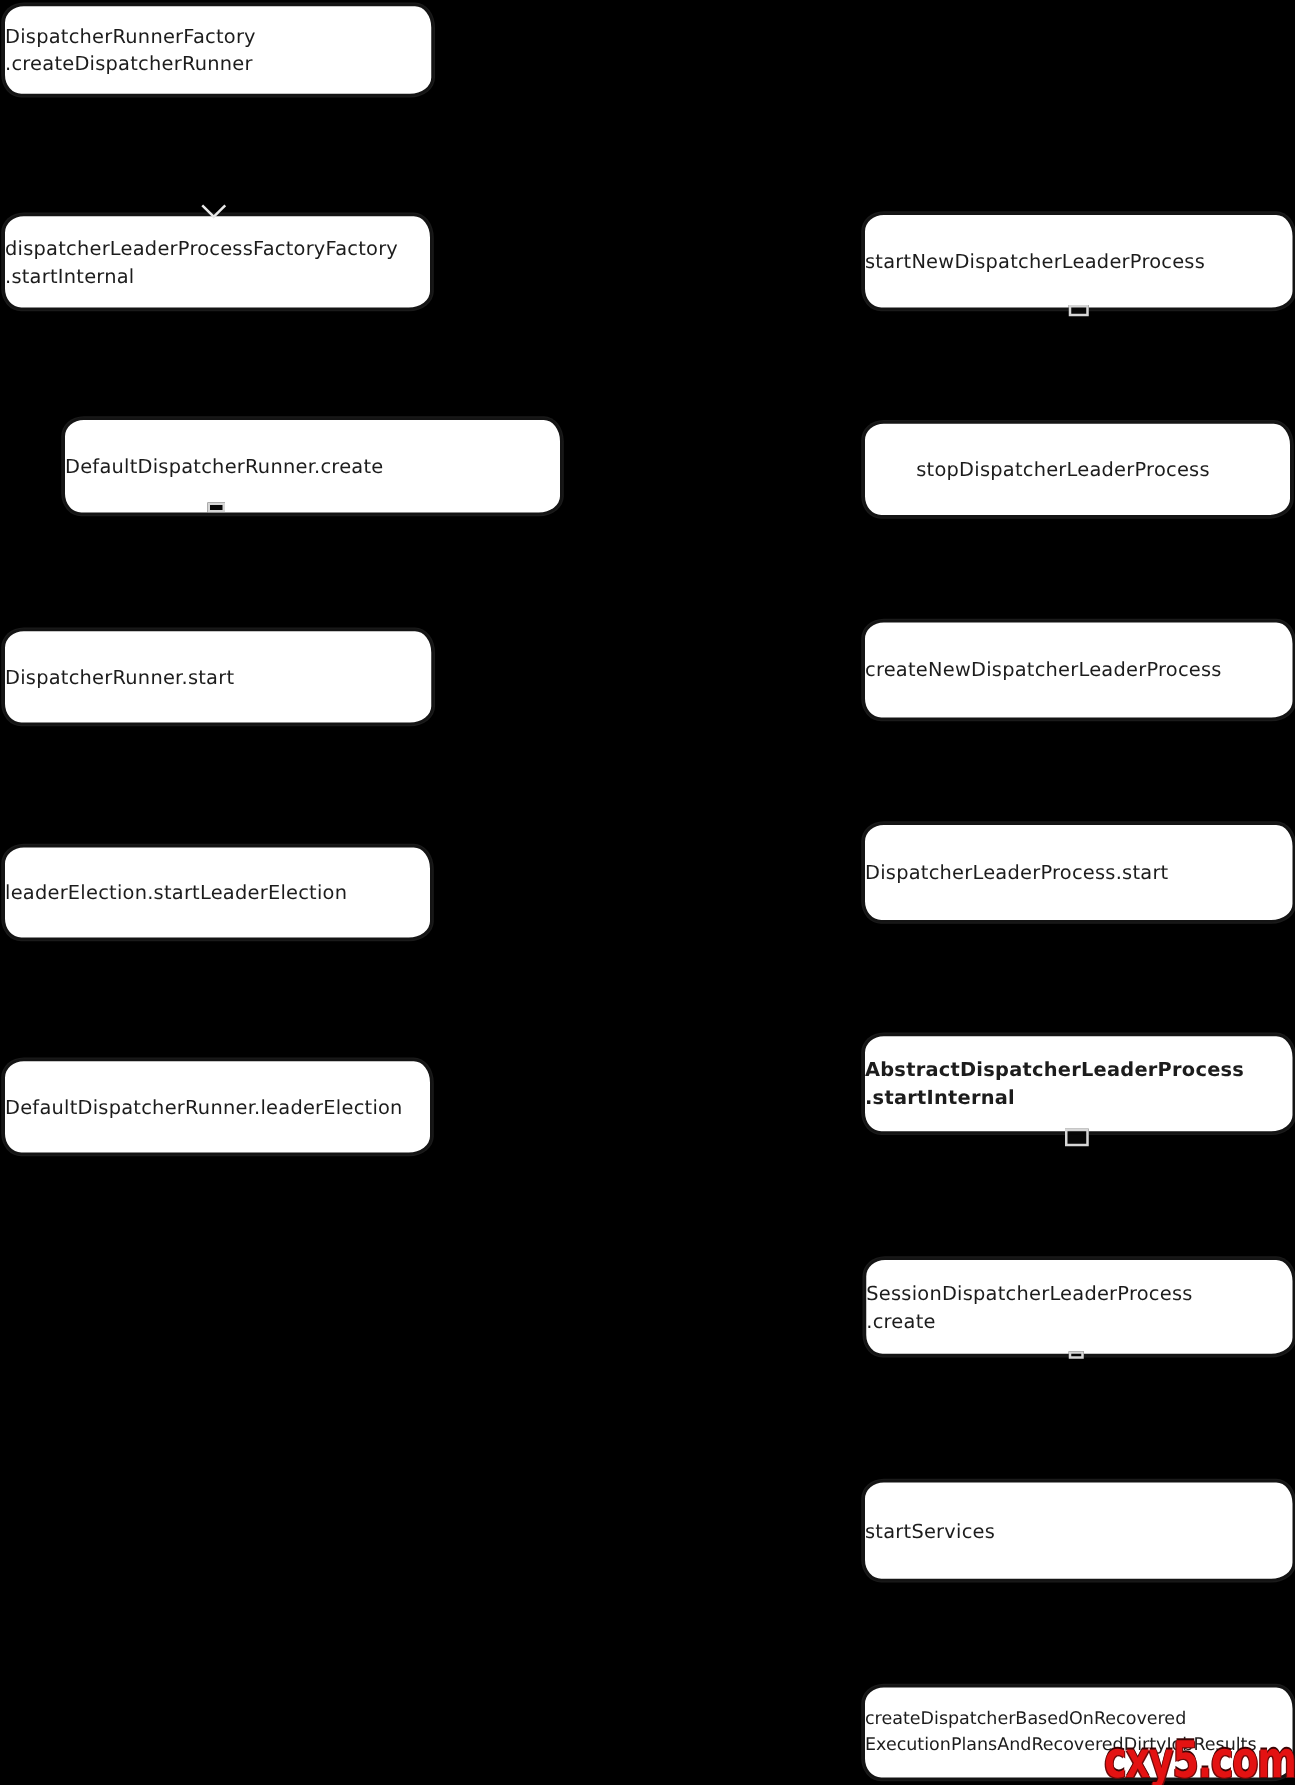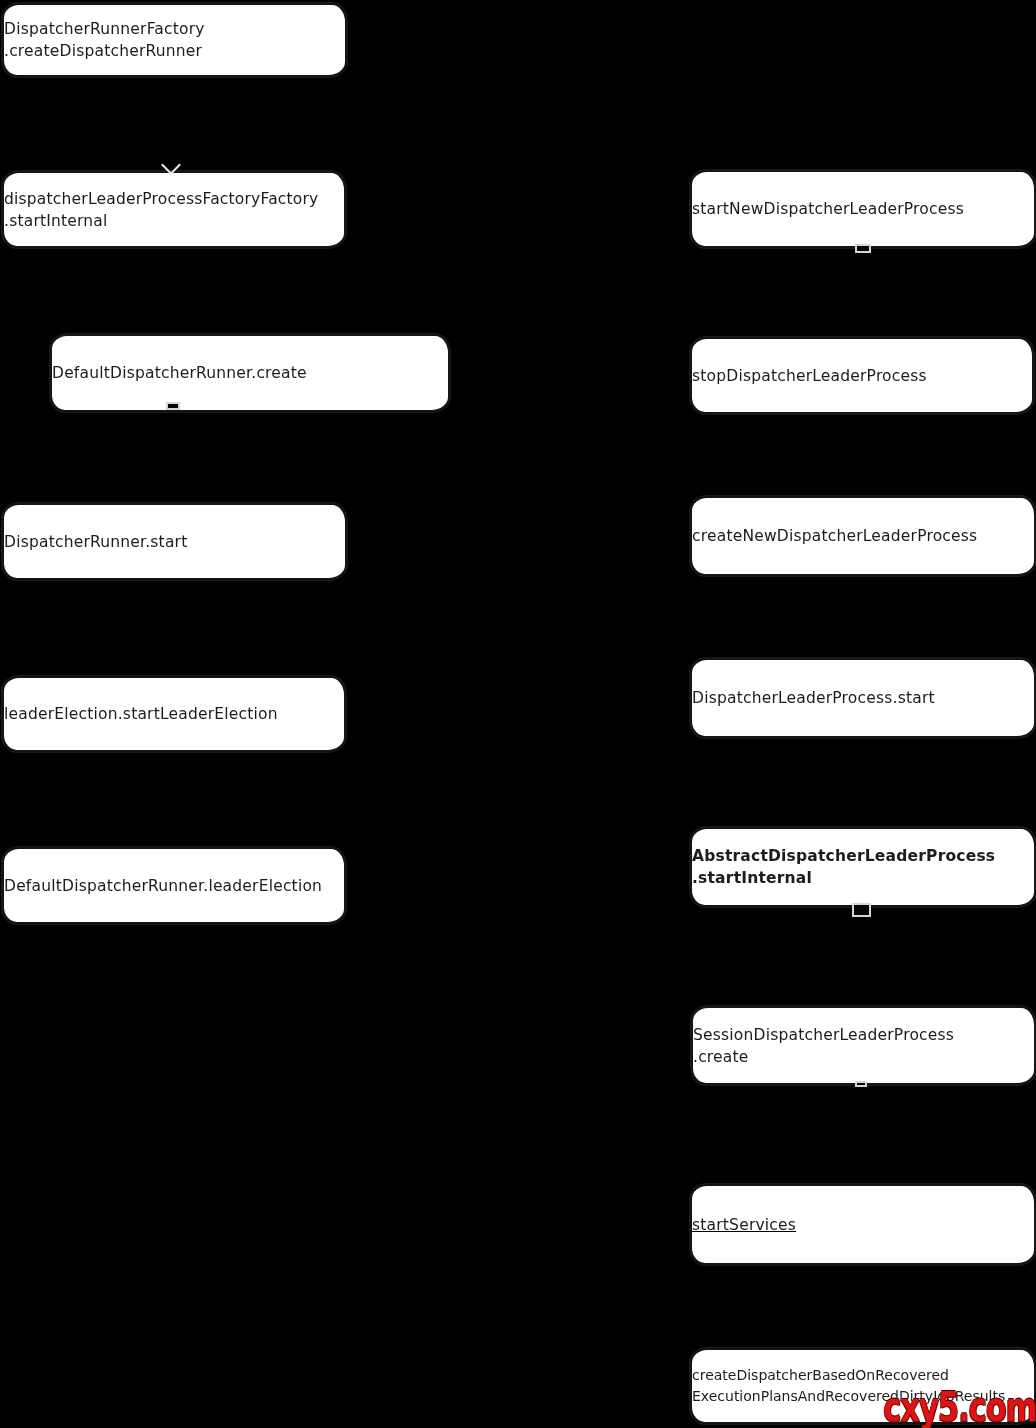--- a/index.html
+++ b/index.html
@@ -89,21 +89,21 @@
   </div>
 
   <div class="node" style="left:2px;top:847px;width:344px;height:77px;">
     <span class="node-label">DefaultDispatcherRunner.leaderElection</span>
   </div>
 
   <div class="node" style="left:690px;top:170px;width:346px;height:78px;">
     <span class="node-label">startNewDispatcherLeaderProcess</span>
   </div>
 
-  <div class="node" style="left:690px;top:337px;width:344px;height:77px;">
+  <div class="node" style="left:690px;top:337px;width:344px;height:77px;padding-left:41px;">
     <span class="node-label">stopDispatcherLeaderProcess</span>
   </div>
 
   <div class="node" style="left:690px;top:496px;width:346px;height:80px;">
     <span class="node-label">createNewDispatcherLeaderProcess</span>
   </div>
 
   <div class="node" style="left:690px;top:658px;width:346px;height:80px;">
     <span class="node-label">DispatcherLeaderProcess.start</span>
   </div>
@@ -111,21 +111,21 @@
   <div class="node" style="left:690px;top:827px;width:346px;height:80px;font-weight:bold;">
     <span class="node-label">AbstractDispatcherLeaderProcess
 .startInternal</span>
   </div>
 
   <div class="node" style="left:691px;top:1006px;width:345px;height:79px;">
     <span class="node-label">SessionDispatcherLeaderProcess
 .create</span>
   </div>
 
-  <div class="node" style="left:690px;top:1184px;width:346px;height:81px;text-decoration:underline;">
+  <div class="node" style="left:690px;top:1184px;width:346px;height:81px;">
     <span class="node-label">startServices</span>
   </div>
 
   <div class="node tight" style="left:690px;top:1348px;width:346px;height:76px;">
     <span class="node-label">createDispatcherBasedOnRecovered
 ExecutionPlansAndRecoveredDirtyJobResults</span>
   </div>
 
   <div class="arrowhead" style="left:164px;top:158px;"></div>
 

